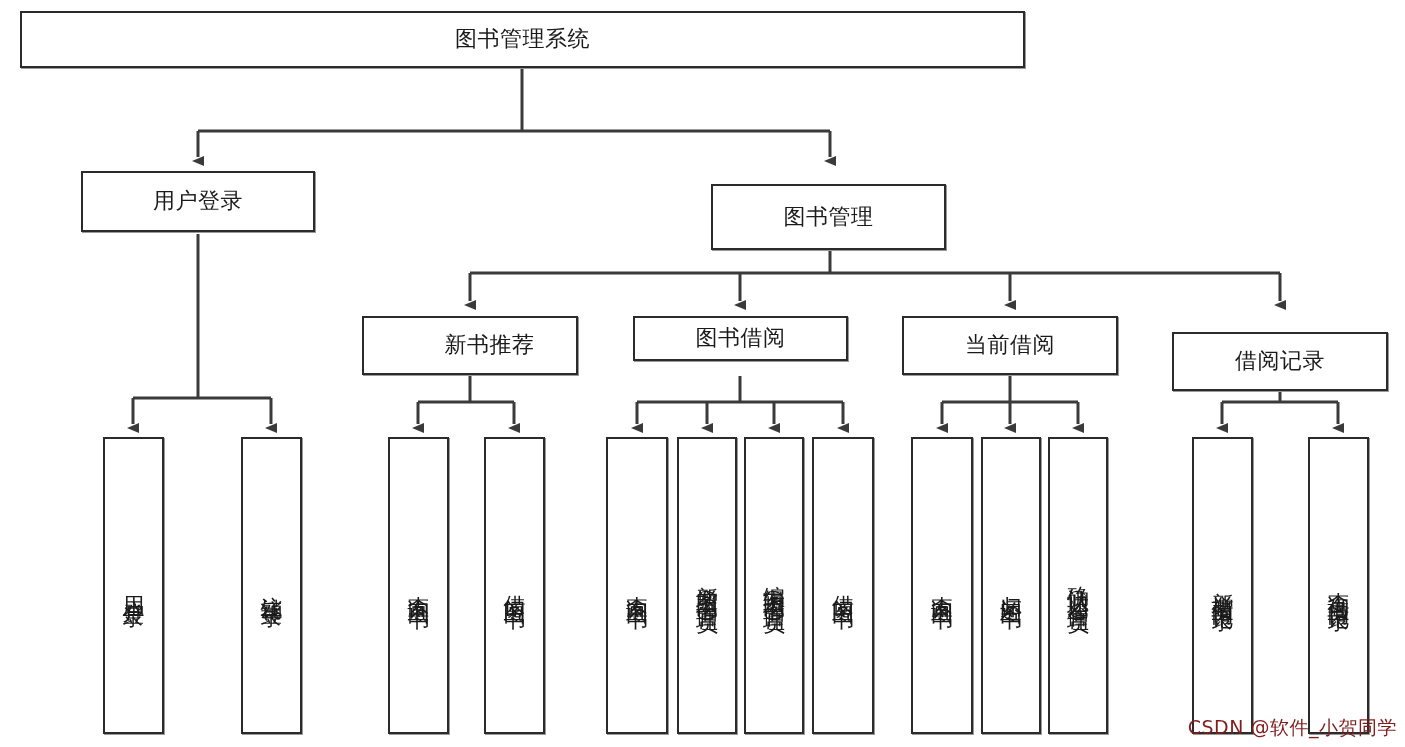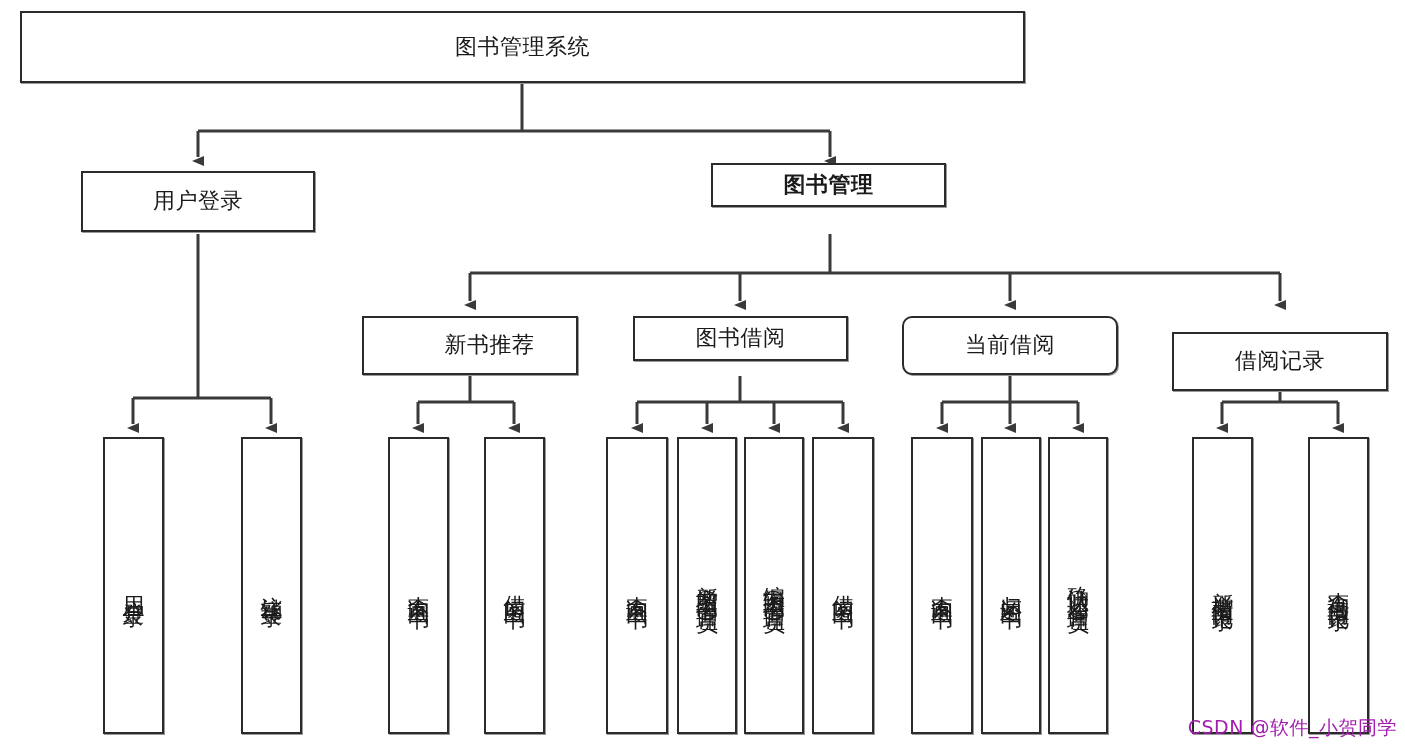--- a/index.html
+++ b/index.html
@@ -49,21 +49,21 @@
     white-space: nowrap;
   }
   .node-label {
     display: block;
   }
   .watermark {
     position: absolute;
     right: 8px;
     bottom: 6px;
     font-size: 19px;
-    color: #a21caf;
+    color: #7f1d1d;
     letter-spacing: 0.5px;
     white-space: nowrap;
     font-family: "DejaVu Sans", "Liberation Sans", sans-serif;
   }
 </style>
 </head>
 <body>
 
 <div id="canvas">
 
@@ -110,38 +110,38 @@
       <path d="M1010,402 L1010,424" marker-end="url(#arrow)"></path>
       <path d="M1078,402 L1078,424" marker-end="url(#arrow)"></path>
 
       <path d="M1280,376 L1280,402"></path>
       <path d="M1222,402 L1338,402"></path>
       <path d="M1222,402 L1222,424" marker-end="url(#arrow)"></path>
       <path d="M1338,402 L1338,424" marker-end="url(#arrow)"></path>
     </g>
   </svg>
 
-  <div class="node horizontal" style="left:20px; top:11px; width:1005px; height:72px;">
+  <div class="node horizontal" style="left:20px; top:11px; width:1005px; height:57px;">
     <span class="node-label">图书管理系统</span>
   </div>
 
   <div class="node horizontal" style="left:81px; top:171px; width:234px; height:61px;">
     <span class="node-label">用户登录</span>
   </div>
-  <div class="node horizontal" style="left:711px; top:163px; width:235px; height:44px;font-weight:bold;">
+  <div class="node horizontal" style="left:711px; top:184px; width:235px; height:66px;">
     <span class="node-label">图书管理</span>
   </div>
 
   <div class="node horizontal" style="left:362px; top:316px; width:216px; height:59px;padding-left:39px;">
     <span class="node-label">新书推荐</span>
   </div>
   <div class="node horizontal" style="left:633px; top:316px; width:215px; height:45px;">
     <span class="node-label">图书借阅</span>
   </div>
-  <div class="node horizontal" style="left:902px; top:316px; width:216px; height:59px;border-radius:10px;">
+  <div class="node horizontal" style="left:902px; top:316px; width:216px; height:59px;">
     <span class="node-label">当前借阅</span>
   </div>
   <div class="node horizontal" style="left:1172px; top:332px; width:216px; height:59px;">
     <span class="node-label">借阅记录</span>
   </div>
 
   <div class="node vertical" style="left:103px; top:437px; width:61px; height:297px;">
     <span class="node-label">用户登录</span>
   </div>
   <div class="node vertical" style="left:241px; top:437px; width:61px; height:297px;">

